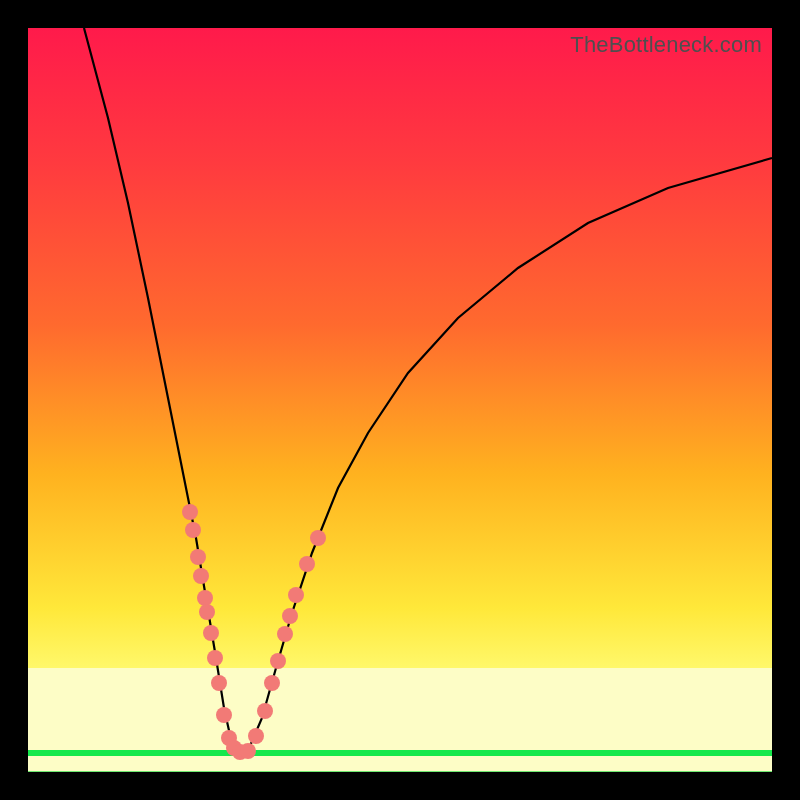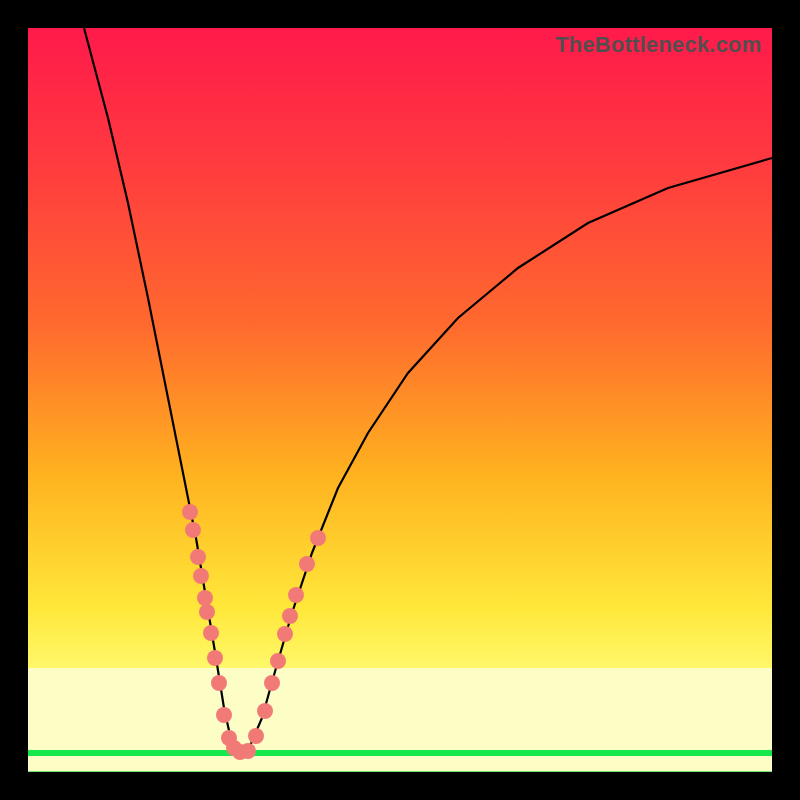--- a/index.html
+++ b/index.html
@@ -54,21 +54,21 @@
         #fff86a 86%,
         #fffcc0 92%
       );
   }
   .attribution {
     position: absolute;
     top: 4px;
     right: 10px;
     color: #4f4f4f;
     font-size: 22px;
-    font-weight: 700;
+    font-weight: 400;
     letter-spacing: 0.2px;
   }
   svg.curve {
     position: absolute;
     left: 0;
     top: 0;
     width: 744px;
     height: 744px;
     overflow: visible;
   }

